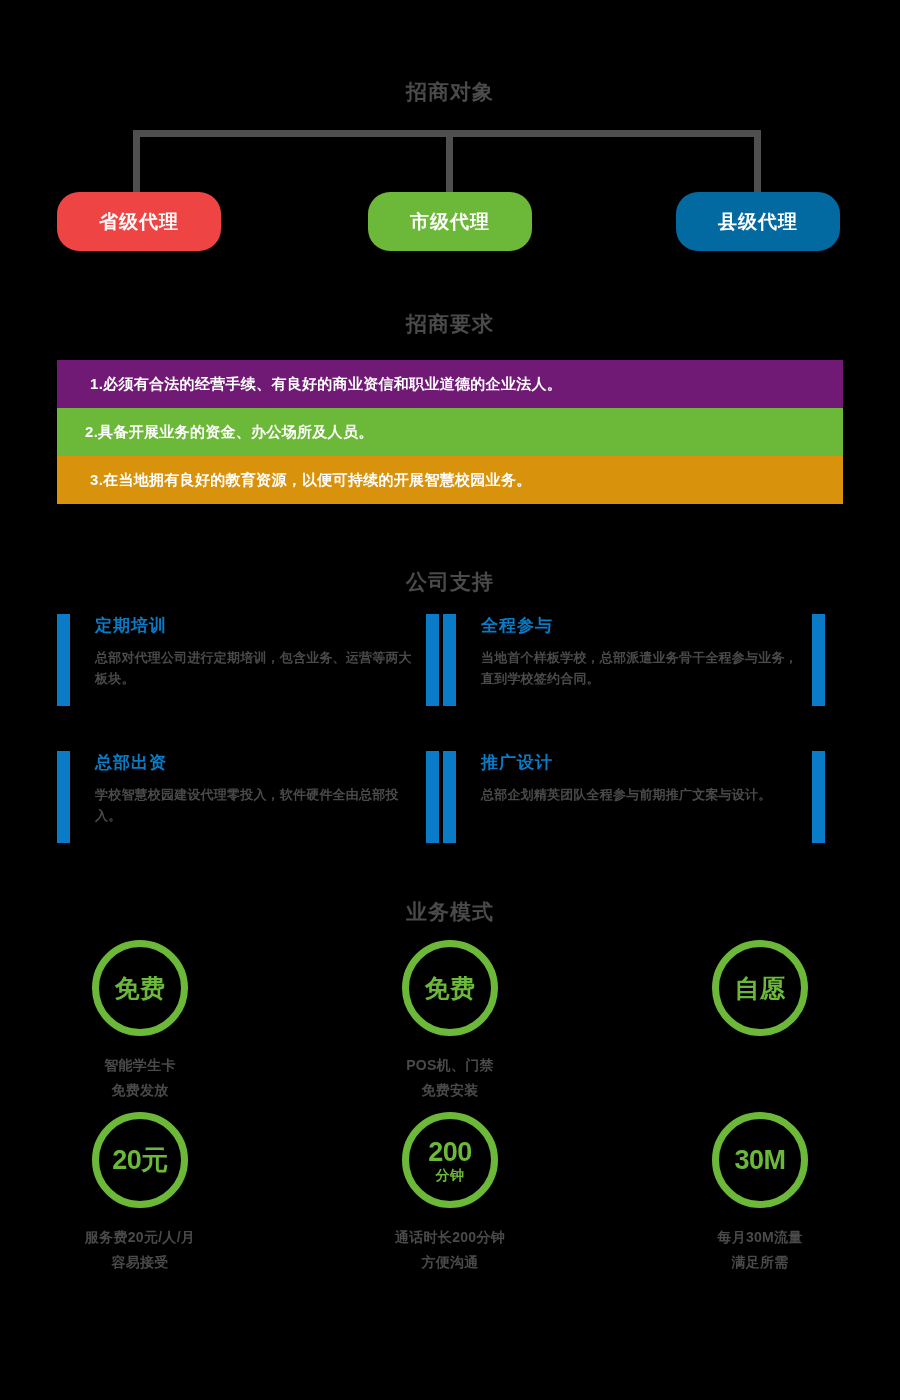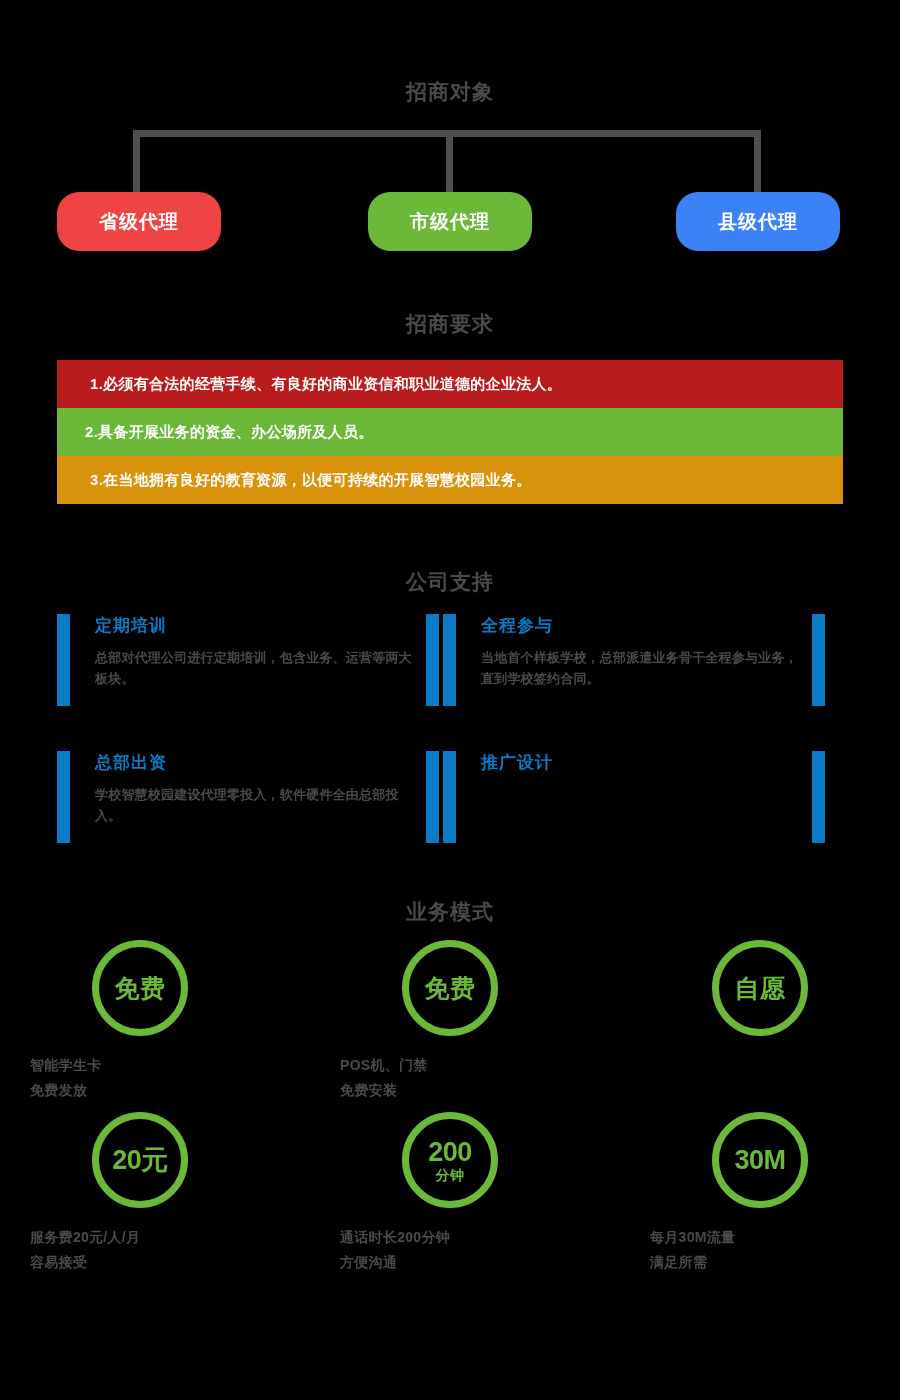--- a/index.html
+++ b/index.html
@@ -62,40 +62,40 @@
     display: flex;
     align-items: center;
     justify-content: center;
     color: #ffffff;
     font-size: 19px;
     font-weight: bold;
     letter-spacing: 1px;
   }
   #pill-province { left: 57px;  background: #ef4444; }
   #pill-city     { left: 368px; background: #6cb838; }
-  #pill-county   { left: 676px; background: #3b82f6; }
+  #pill-county   { left: 676px; background: #0369a1; }
 
   
   .req-list {
     position: absolute;
     left: 57px;
     top: 360px;
     width: 786px;
   }
   .req-row {
     height: 48px;
     display: flex;
     align-items: center;
     padding-left: 33px;
     color: #ffffff;
     font-size: 15px;
     font-weight: bold;
     letter-spacing: 0.3px;
   }
-  .req-row.blue   { background: #b91c1c; }
+  .req-row.blue   { background: #701a75; }
   .req-row.green  { background: #6cb838; padding-left: 28px; }
   .req-row.orange { background: #d9920b; }
 
   
   .support-grid {
     position: absolute;
     left: 0;
     top: 614px;
     width: 900px;
     height: 250px;
@@ -145,20 +145,21 @@
   
   .biz-grid {
     position: absolute;
     left: 0;
     top: 940px;
     width: 900px;
   }
   .biz-item {
     position: absolute;
     width: 220px;
+    text-align: center;
   }
   .biz-item.p1 { left: 30px;  top: 0px; }
   .biz-item.p2 { left: 340px; top: 0px; }
   .biz-item.p3 { left: 650px; top: 0px; }
   .biz-item.p4 { left: 30px;  top: 172px; }
   .biz-item.p5 { left: 340px; top: 172px; }
   .biz-item.p6 { left: 650px; top: 172px; }
 
   .biz-circle {
     width: 96px;
@@ -246,20 +247,21 @@
         <div class="support-head">总部出资</div>
         <div class="support-text">学校智慧校园建设代理零投入，软件硬件全由总部投入。</div>
       </div>
     </div>
 
     <div class="support-card c4">
       <div class="support-bar left"></div>
       <div class="support-bar right"></div>
       <div class="support-body">
         <div class="support-head">推广设计</div>
+        <div class="support-text">总部企划精英团队全程参与前期推广文案与设计。</div>
       </div>
     </div>
 
   </div>
 
   <div class="section-title" id="title-business">业务模式</div>
 
   <div class="biz-grid">
 
     <div class="biz-item p1">

